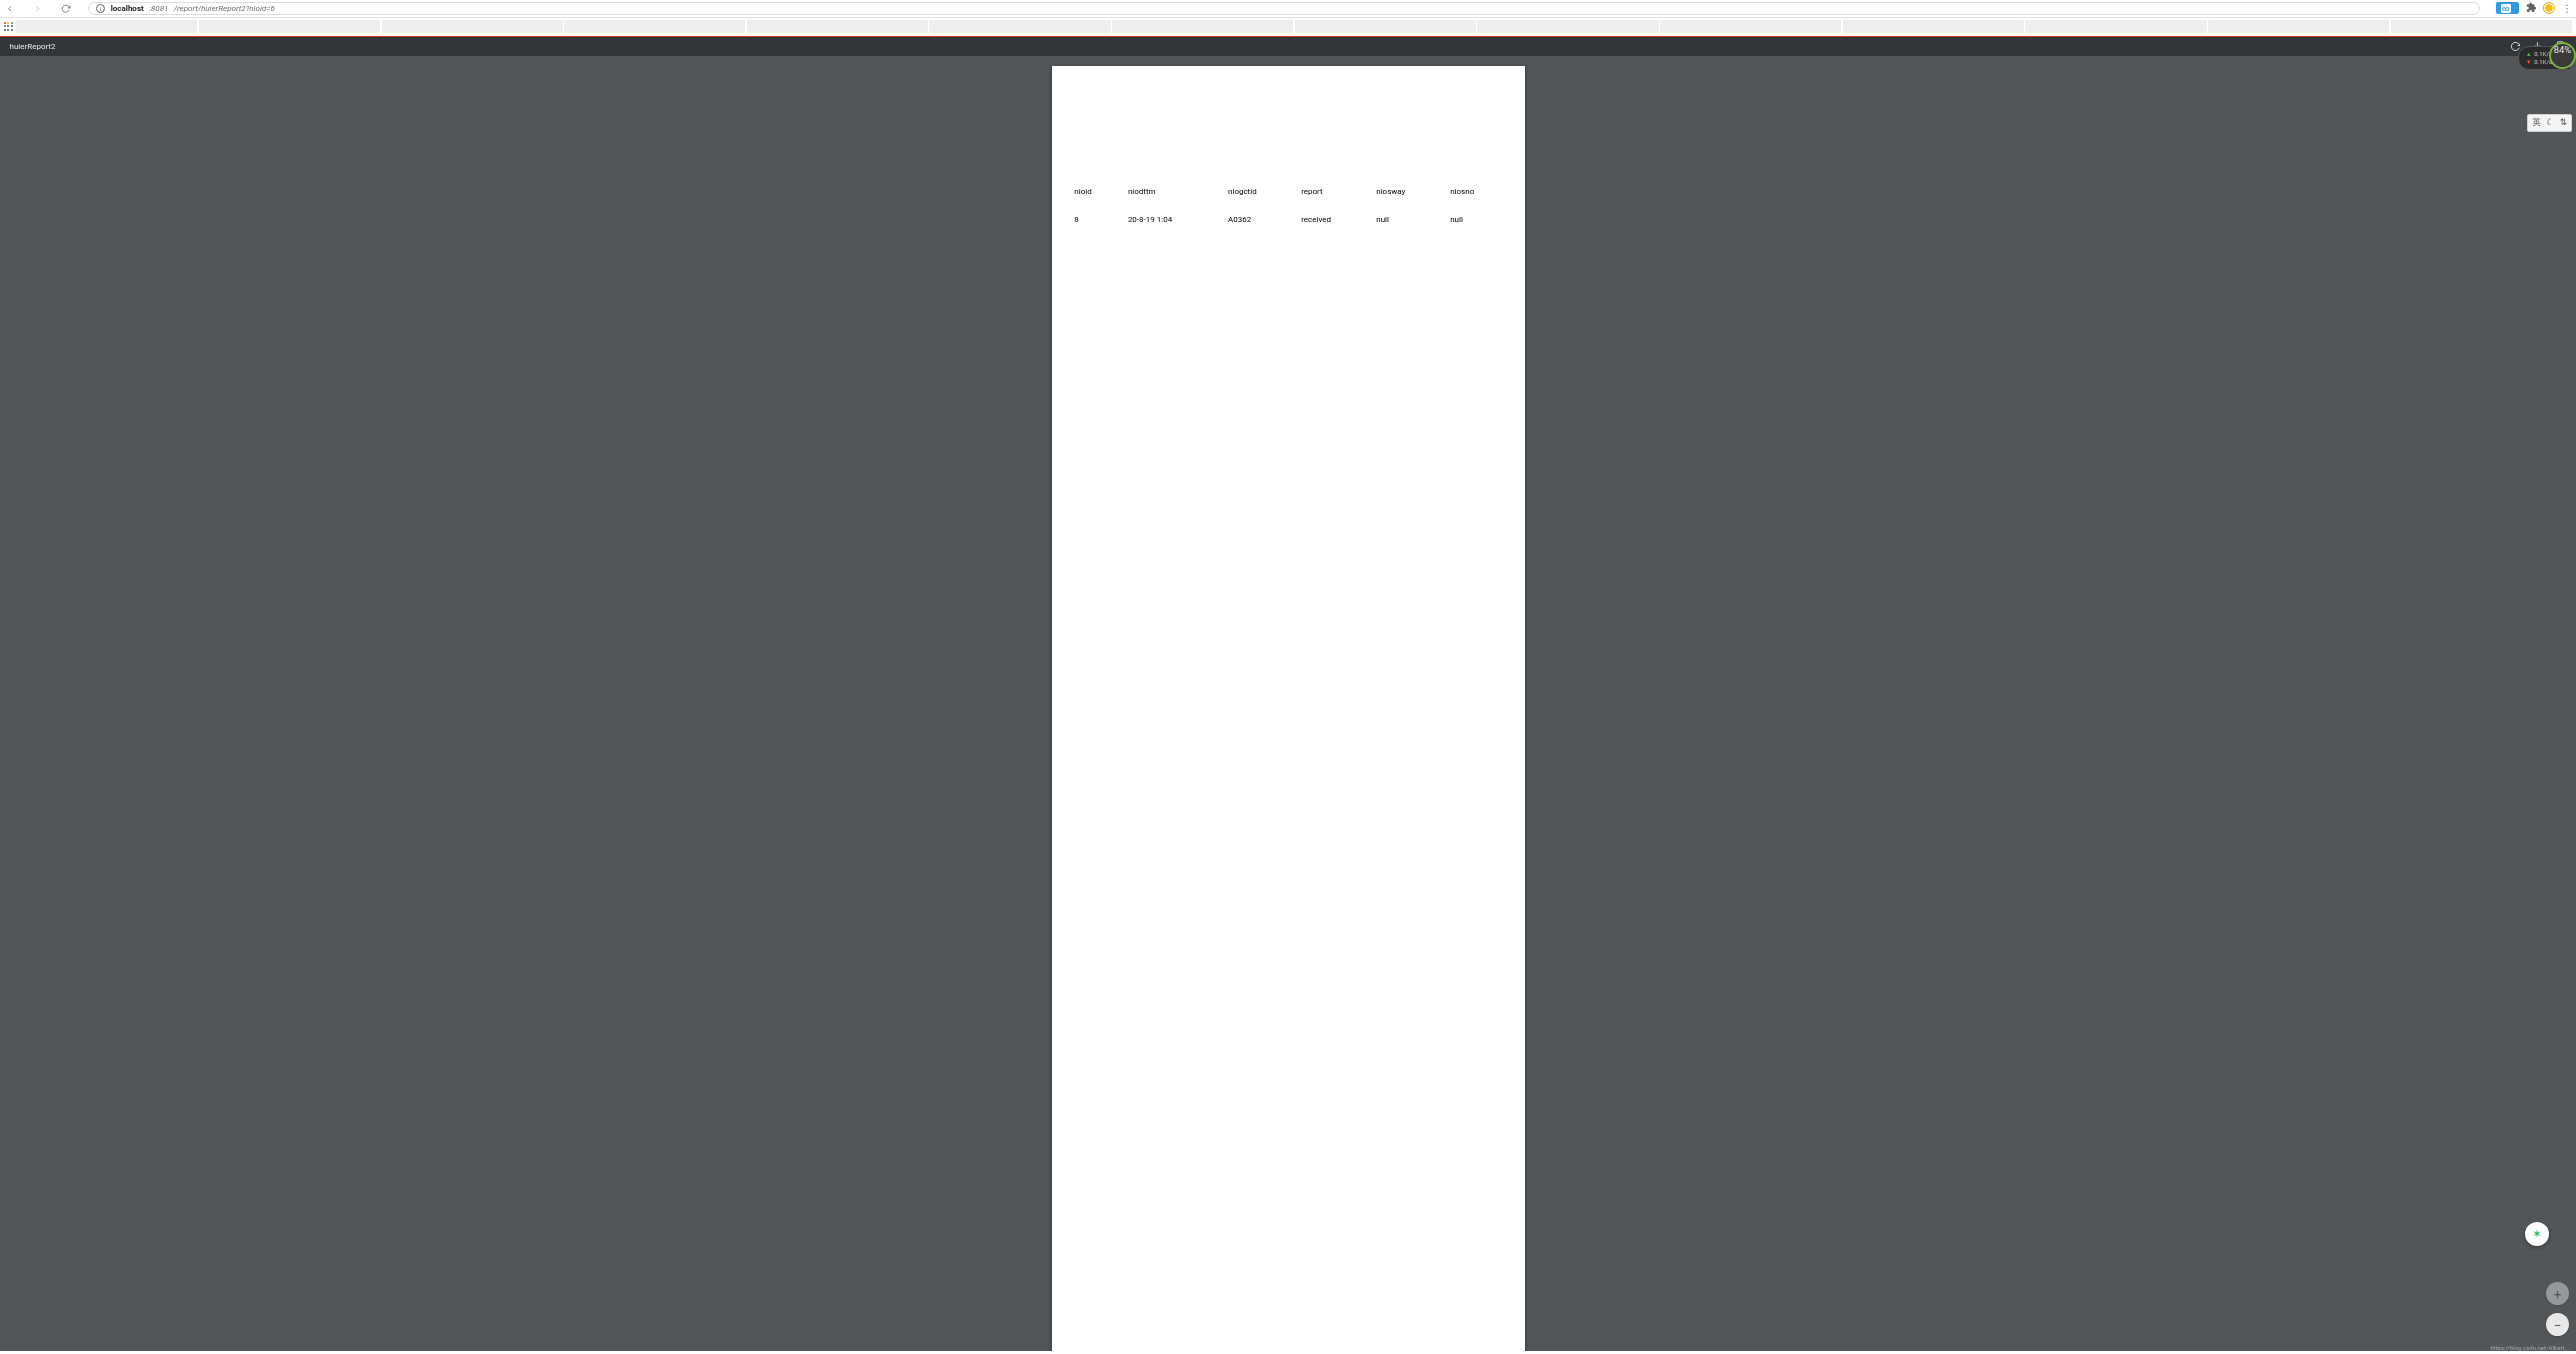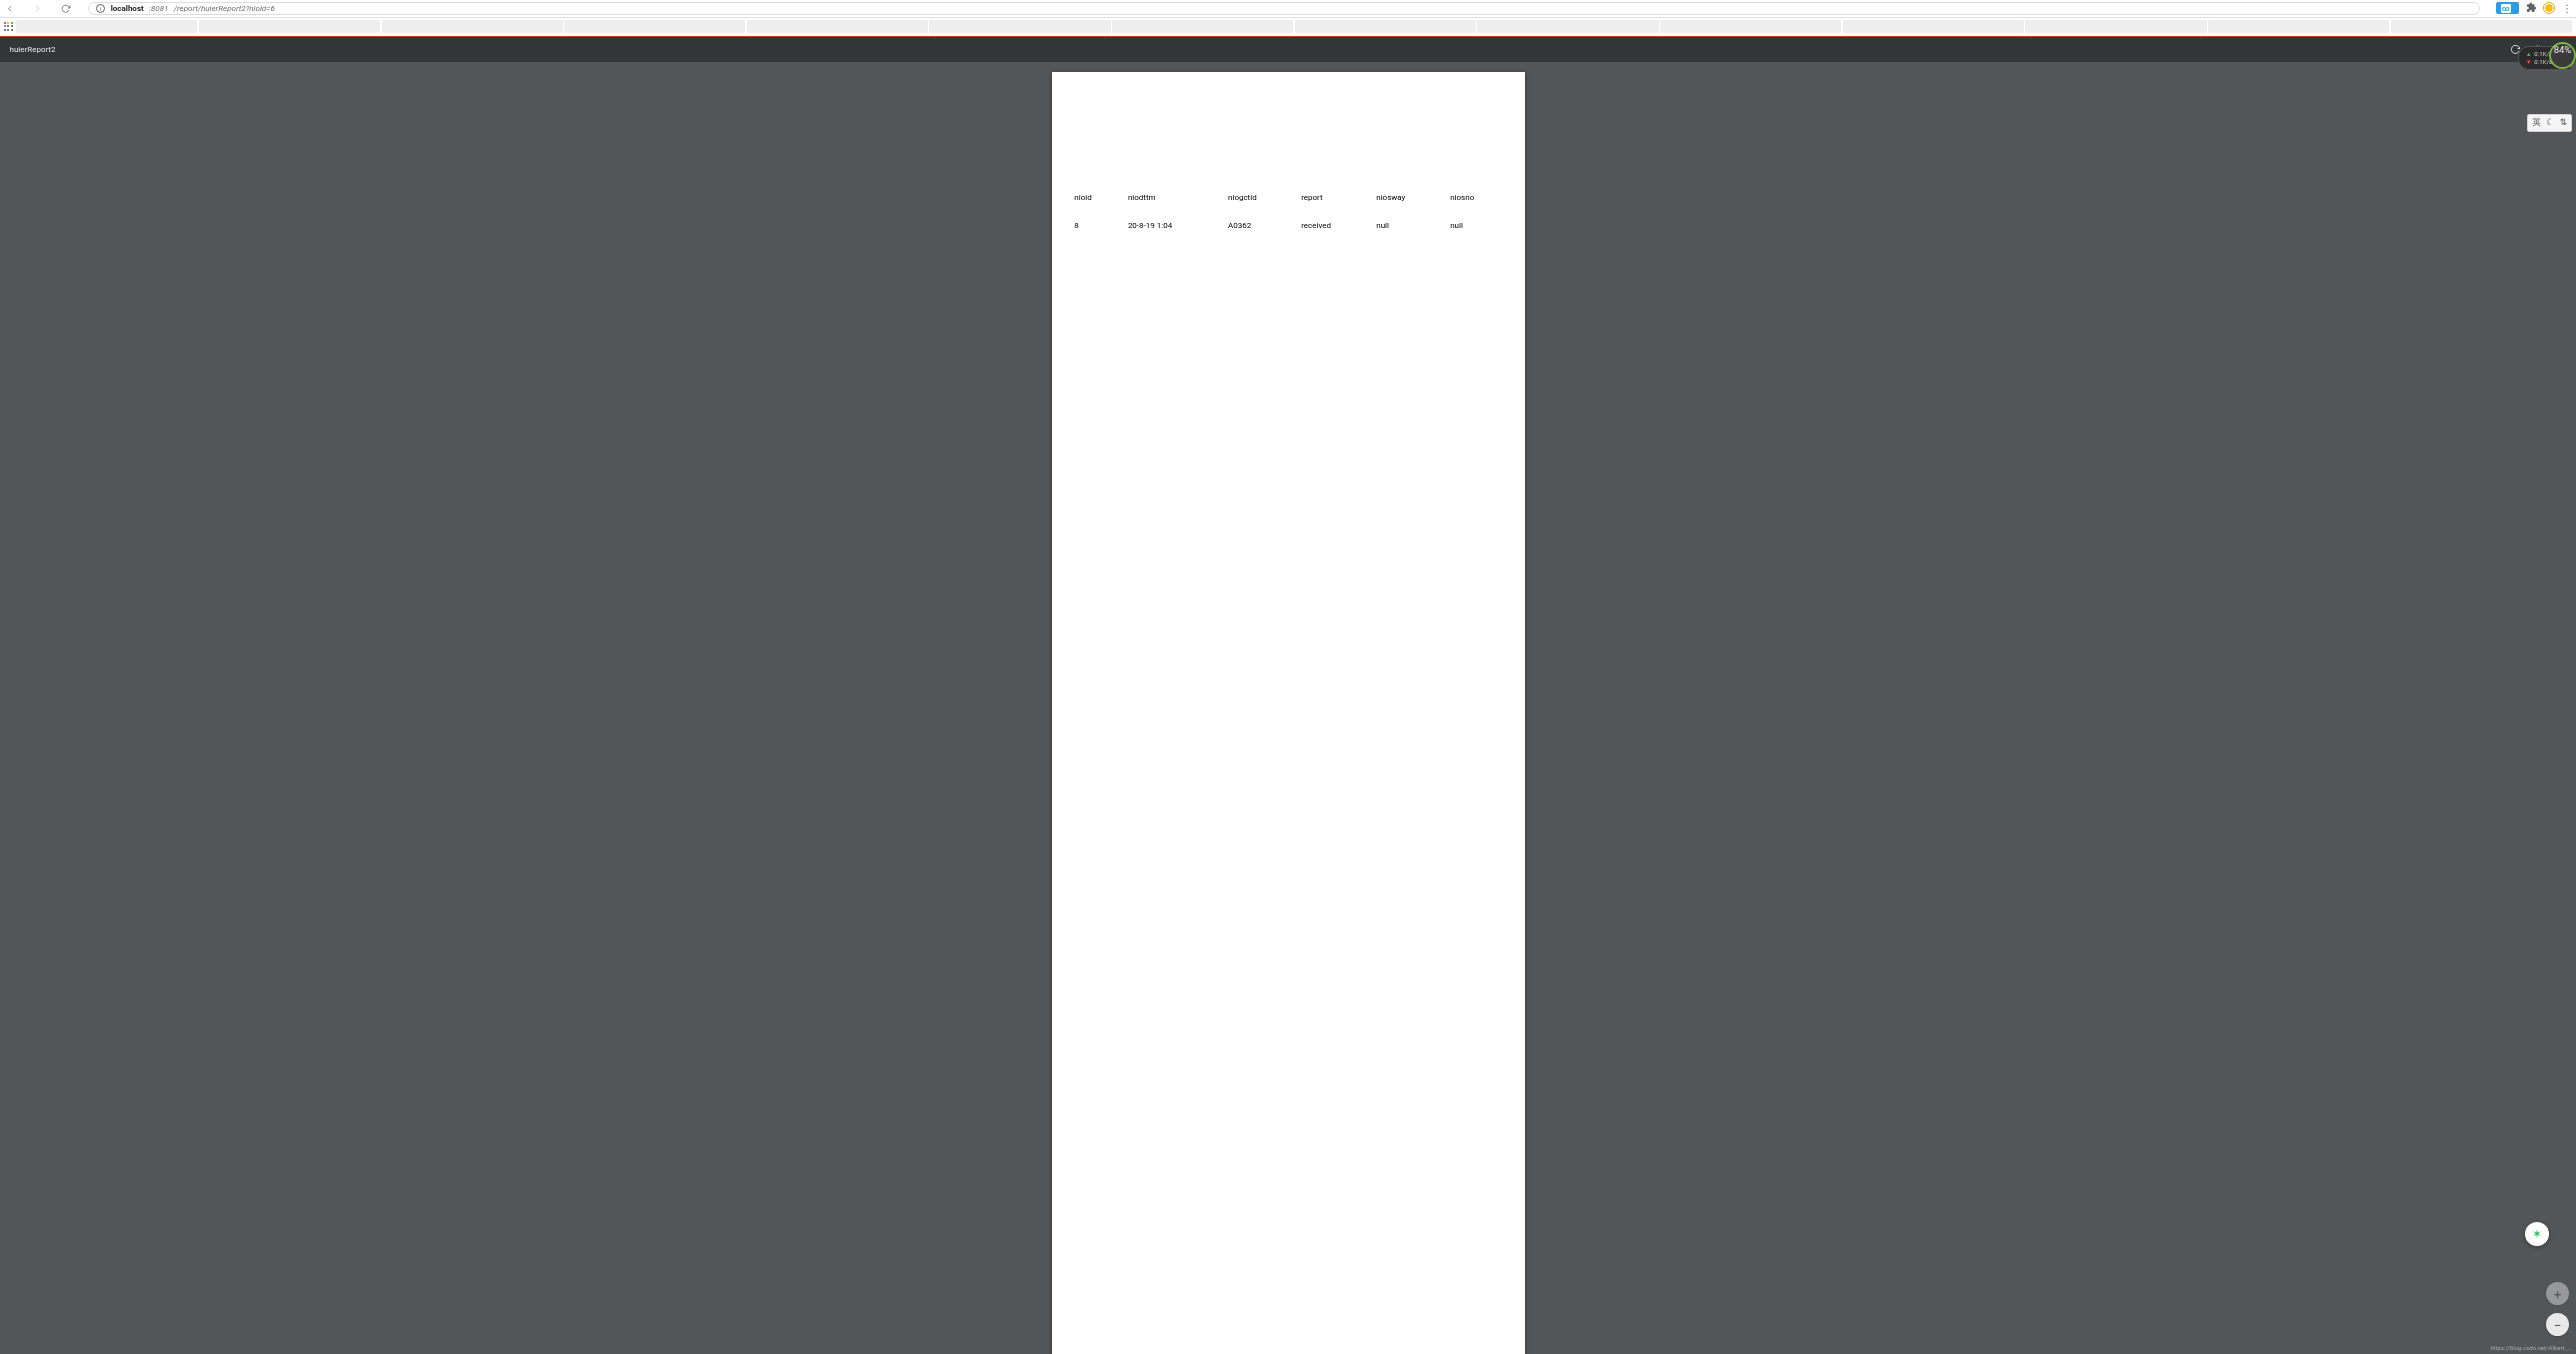--- a/index.html
+++ b/index.html
@@ -105,21 +105,21 @@
       align-items: stretch;
       filter: blur(0.7px);
       opacity: 0.7;
     }
     .bm-chip {
       flex: 1; background: #e8e8e8; border-radius: 1.4px;
     }
 
     
     .pdf-toolbar {
-      height: 25px;
+      height: 19px;
       background: #323639;
       color: #e8eaed;
       display: flex;
       align-items: center;
       padding: 0 9.5px;
       font-size: 8px;
       position: relative;
     }
     .pdf-title { flex: 0 0 auto; }
     .pdf-pages {

